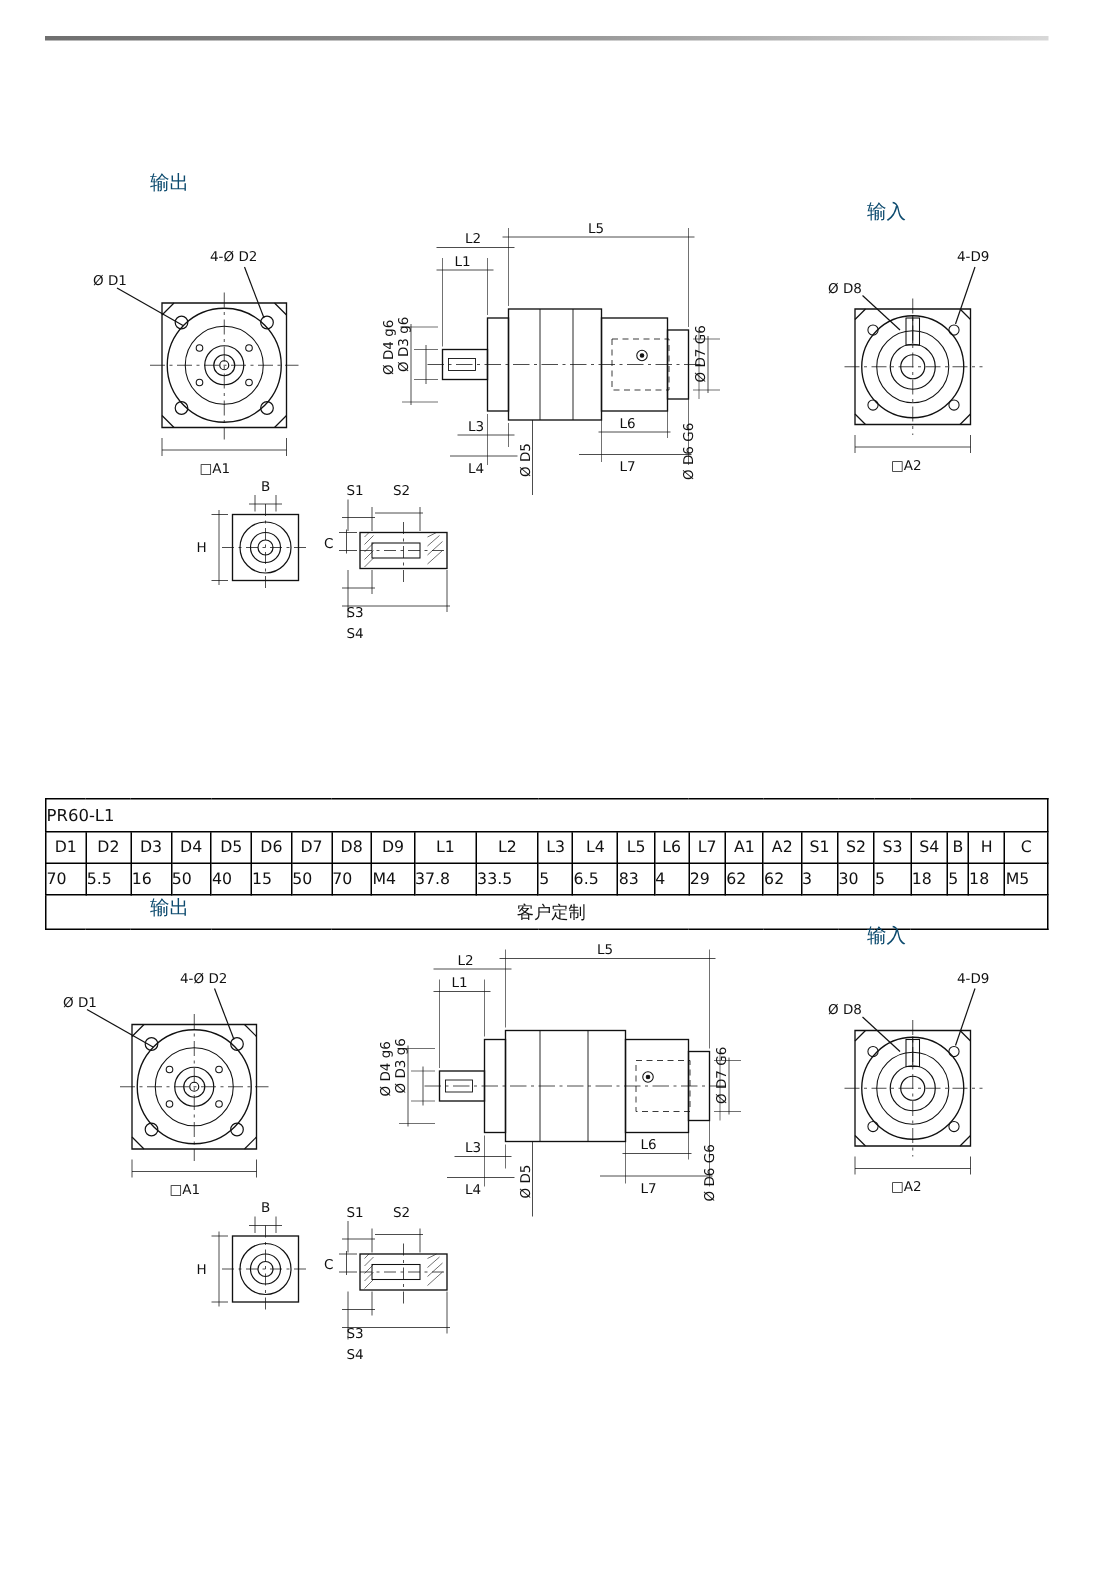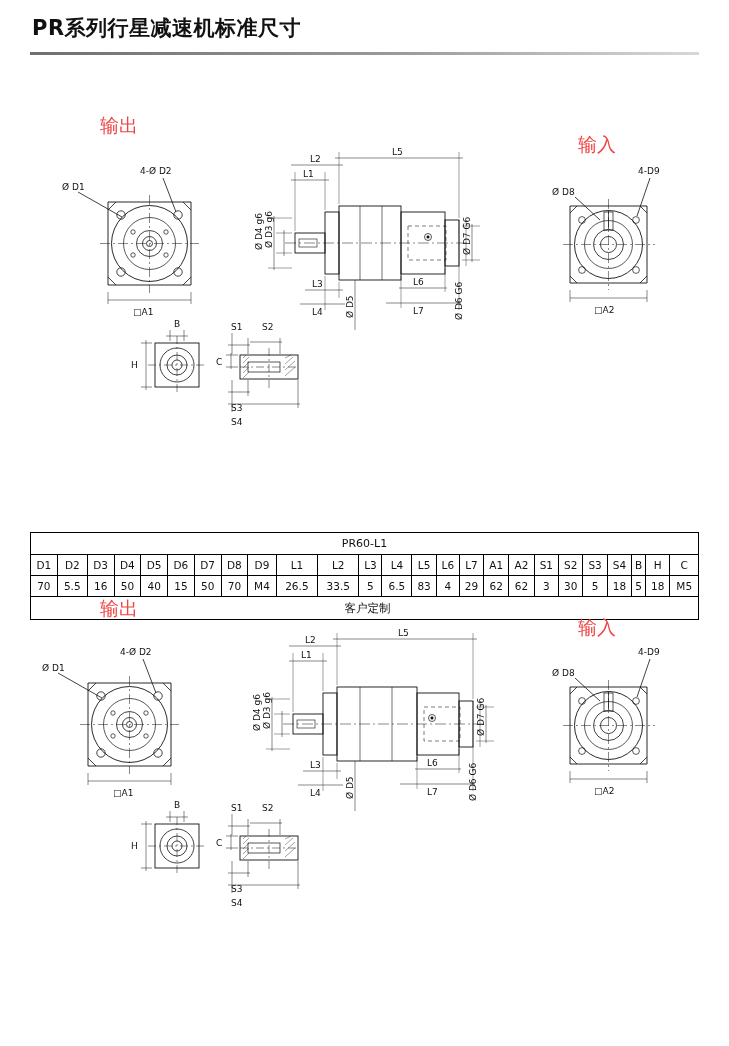--- a/index.html
+++ b/index.html
@@ -46,23 +46,23 @@
   .section {
     position: absolute;
     left: 0;
     width: 729px;
   }
   .sec1 { top: 95px; }
   .sec2 { top: 578px; }
 
   .lbl-out, .lbl-in {
     position: absolute;
-    font-size: 19px;
+    font-size: 13px;
     font-family: Liberation Sans, sans-serif;
-    color: #ef4444;
+    color: #0c4a6e;
   }
   .lbl-out { left: 100px; top: 18px; }
   .lbl-in  { left: 578px; top: 18px; margin-top: 19px; }
 
   .drawing {
     position: absolute;
     left: 0;
     top: 45px;
     width: 729px;
     height: 290px;
@@ -78,21 +78,20 @@
   .t1 { top: 437px; }
   table.spec {
     border-collapse: collapse;
     width: 669px;
     font-size: 10.5px;
     font-family: "DejaVu Sans", sans-serif;
     color: #111;
   }
   table.spec td, table.spec th {
     border: 1px solid #000;
-    text-align: center;
     height: 20px;
     font-weight: normal;
     padding: 0;
   }
   table.spec td.title {
     height: 21px;
     font-size: 11px;
   }
   table.spec td.custom {
     text-align: center;
@@ -100,21 +99,20 @@
     height: 22px;
     font-size: 11.5px;
   }
 </style>
 </head>
 <body>
 
 <div class="page">
 
   <div class="header">
-    <div class="header-title">PR系列行星减速机标准尺寸</div>
     <div class="header-rule"></div>
   </div>
 
   <div class="section sec1">
     <div class="lbl-out">输出</div>
     <div class="lbl-in">输入</div>
 
     <div class="drawing">
       <svg width="729" height="290" viewBox="0 0 729 290" xmlns="http://www.w3.org/2000/svg">
         <g fill="none" stroke="#111" stroke-width="0.8" font-family="DejaVu Sans, sans-serif" font-size="9">
@@ -354,21 +352,21 @@
         <tr>
           <td>70</td>
           <td>5.5</td>
           <td>16</td>
           <td>50</td>
           <td>40</td>
           <td>15</td>
           <td>50</td>
           <td>70</td>
           <td>M4</td>
-          <td>26.5</td>
+          <td>37.8</td>
           <td>33.5</td>
           <td>5</td>
           <td>6.5</td>
           <td>83</td>
           <td>4</td>
           <td>29</td>
           <td>62</td>
           <td>62</td>
           <td>3</td>
           <td>30</td>

